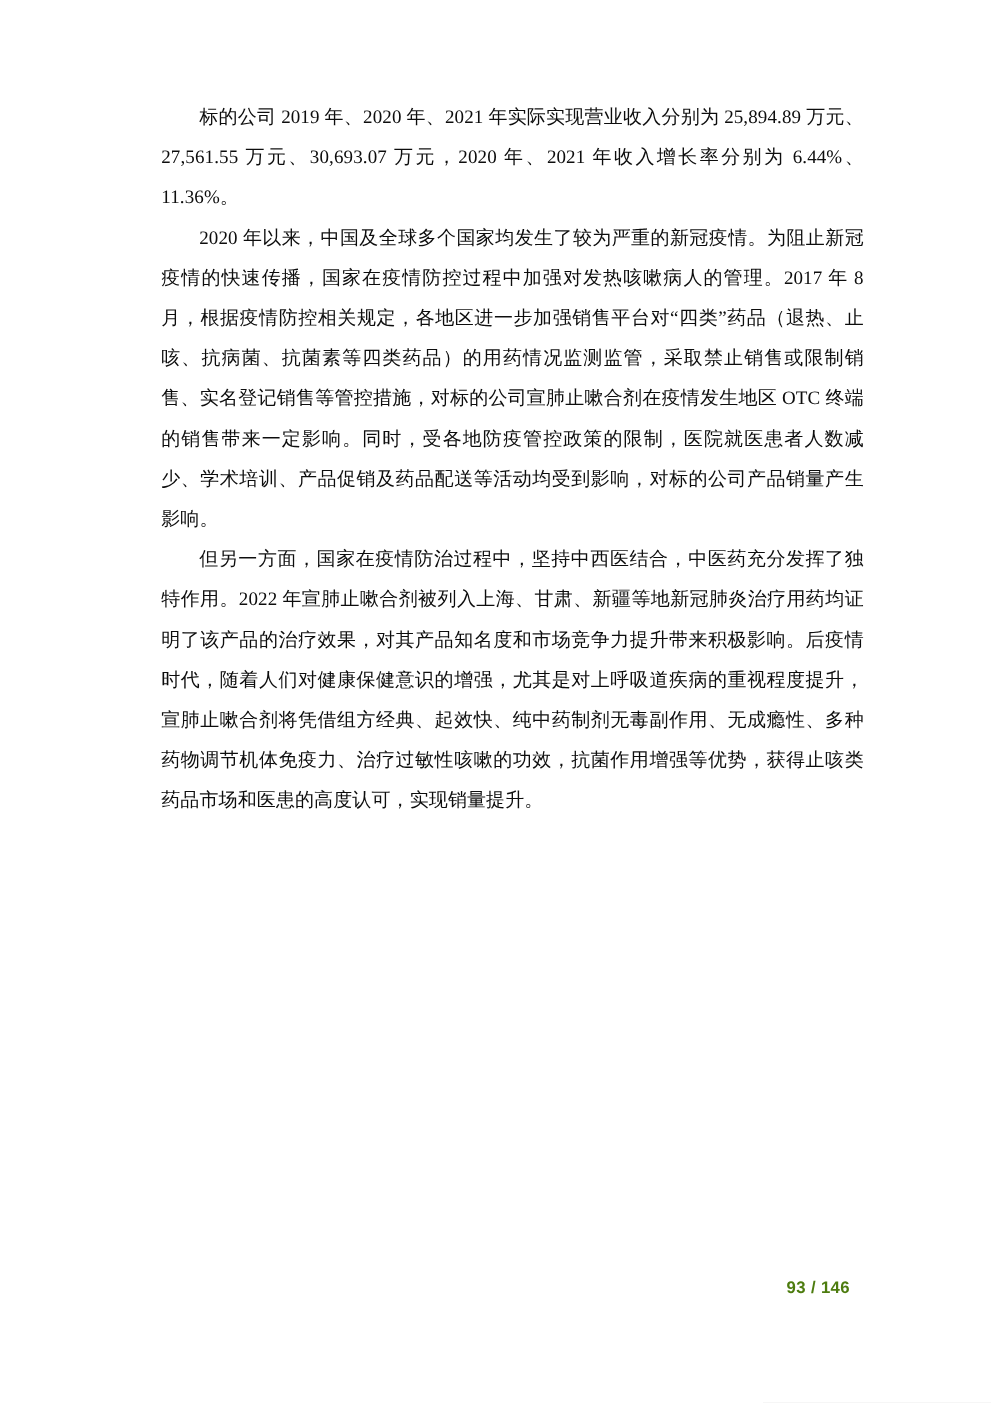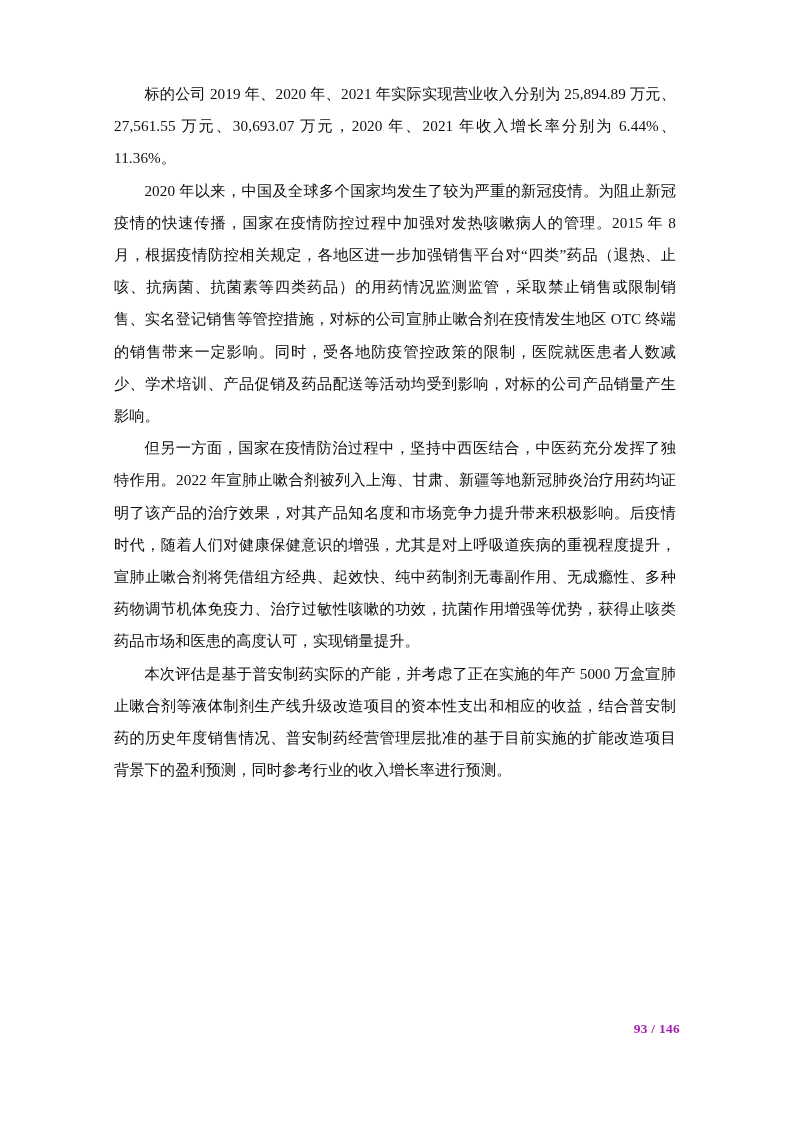--- a/index.html
+++ b/index.html
@@ -14,21 +14,21 @@
     width: 793px;
     height: 1122px;
     background: #ffffff;
     margin: 0 auto;
     position: relative;
     box-sizing: border-box;
     overflow: hidden;
   }
   .content {
     position: absolute;
-    left: 114px;
+    left: 129px;
     top: 78px;
     width: 562px;
   }
   p.para {
     margin: 0 0 0 0;
     font-size: 15.2px;
     line-height: 32.2px;
     color: #0d0d0d;
     text-align: justify;
     text-justify: inter-ideograph;
@@ -38,29 +38,28 @@
   }
   p.para.heading {
     font-weight: bold;
   }
   .page-number {
     position: absolute;
     right: 113px;
     bottom: 85px;
     font-size: 13.4px;
     font-weight: bold;
-    color: #a21caf;
-    font-family: Liberation Serif, serif;
+    color: #4d7c0f;
+    font-family: Liberation Sans, sans-serif;
     letter-spacing: 0.3px;
   }
 </style>
 </head>
 <body>
 
 <div class="page">
   <div class="content">
     <p class="para">标的公司 2019 年、2020 年、2021 年实际实现营业收入分别为 25,894.89 万元、27,561.55 万元、30,693.07 万元，2020 年、2021 年收入增长率分别为 6.44%、11.36%。</p>
-    <p class="para">2020 年以来，中国及全球多个国家均发生了较为严重的新冠疫情。为阻止新冠疫情的快速传播，国家在疫情防控过程中加强对发热咳嗽病人的管理。2015 年 8 月，根据疫情防控相关规定，各地区进一步加强销售平台对“四类”药品（退热、止咳、抗病菌、抗菌素等四类药品）的用药情况监测监管，采取禁止销售或限制销售、实名登记销售等管控措施，对标的公司宣肺止嗽合剂在疫情发生地区 OTC 终端的销售带来一定影响。同时，受各地防疫管控政策的限制，医院就医患者人数减少、学术培训、产品促销及药品配送等活动均受到影响，对标的公司产品销量产生影响。</p>
+    <p class="para">2020 年以来，中国及全球多个国家均发生了较为严重的新冠疫情。为阻止新冠疫情的快速传播，国家在疫情防控过程中加强对发热咳嗽病人的管理。2017 年 8 月，根据疫情防控相关规定，各地区进一步加强销售平台对“四类”药品（退热、止咳、抗病菌、抗菌素等四类药品）的用药情况监测监管，采取禁止销售或限制销售、实名登记销售等管控措施，对标的公司宣肺止嗽合剂在疫情发生地区 OTC 终端的销售带来一定影响。同时，受各地防疫管控政策的限制，医院就医患者人数减少、学术培训、产品促销及药品配送等活动均受到影响，对标的公司产品销量产生影响。</p>
     <p class="para">但另一方面，国家在疫情防治过程中，坚持中西医结合，中医药充分发挥了独特作用。2022 年宣肺止嗽合剂被列入上海、甘肃、新疆等地新冠肺炎治疗用药均证明了该产品的治疗效果，对其产品知名度和市场竞争力提升带来积极影响。后疫情时代，随着人们对健康保健意识的增强，尤其是对上呼吸道疾病的重视程度提升，宣肺止嗽合剂将凭借组方经典、起效快、纯中药制剂无毒副作用、无成瘾性、多种药物调节机体免疫力、治疗过敏性咳嗽的功效，抗菌作用增强等优势，获得止咳类药品市场和医患的高度认可，实现销量提升。</p>
-    <p class="para">本次评估是基于普安制药实际的产能，并考虑了正在实施的年产 5000 万盒宣肺止嗽合剂等液体制剂生产线升级改造项目的资本性支出和相应的收益，结合普安制药的历史年度销售情况、普安制药经营管理层批准的基于目前实施的扩能改造项目背景下的盈利预测，同时参考行业的收入增长率进行预测。</p>
   </div>
   <div class="page-number">93 / 146</div>
 </div>
 
 </body></html>

